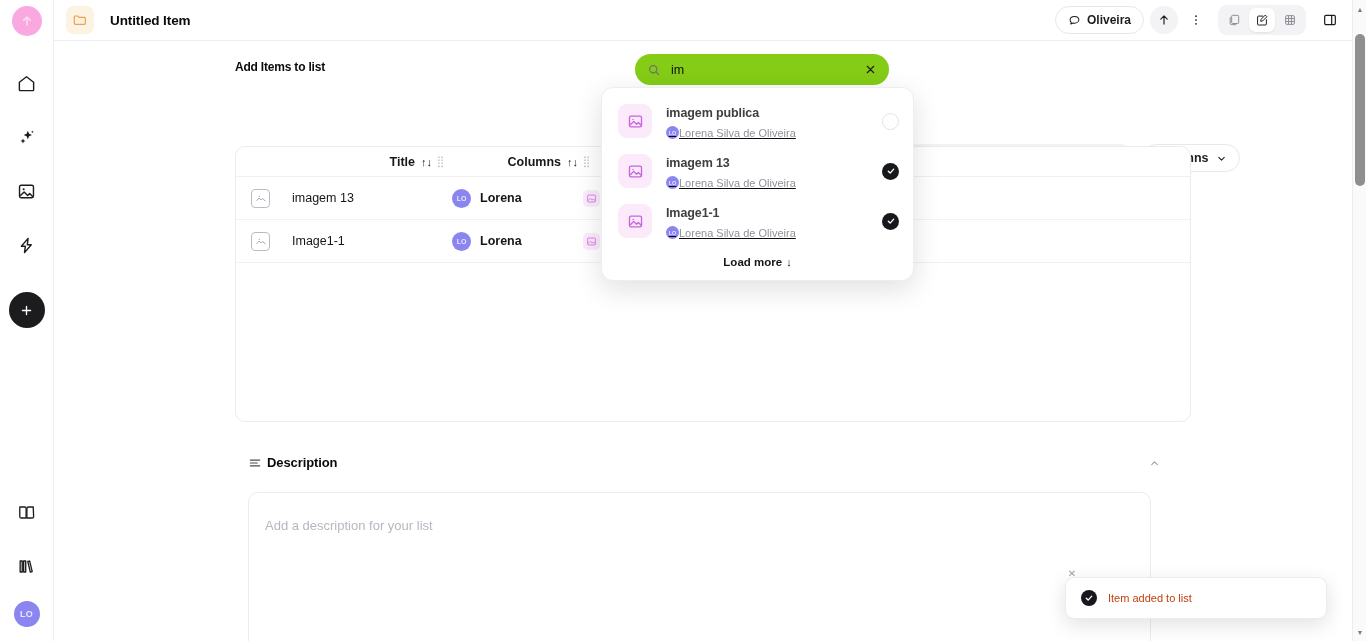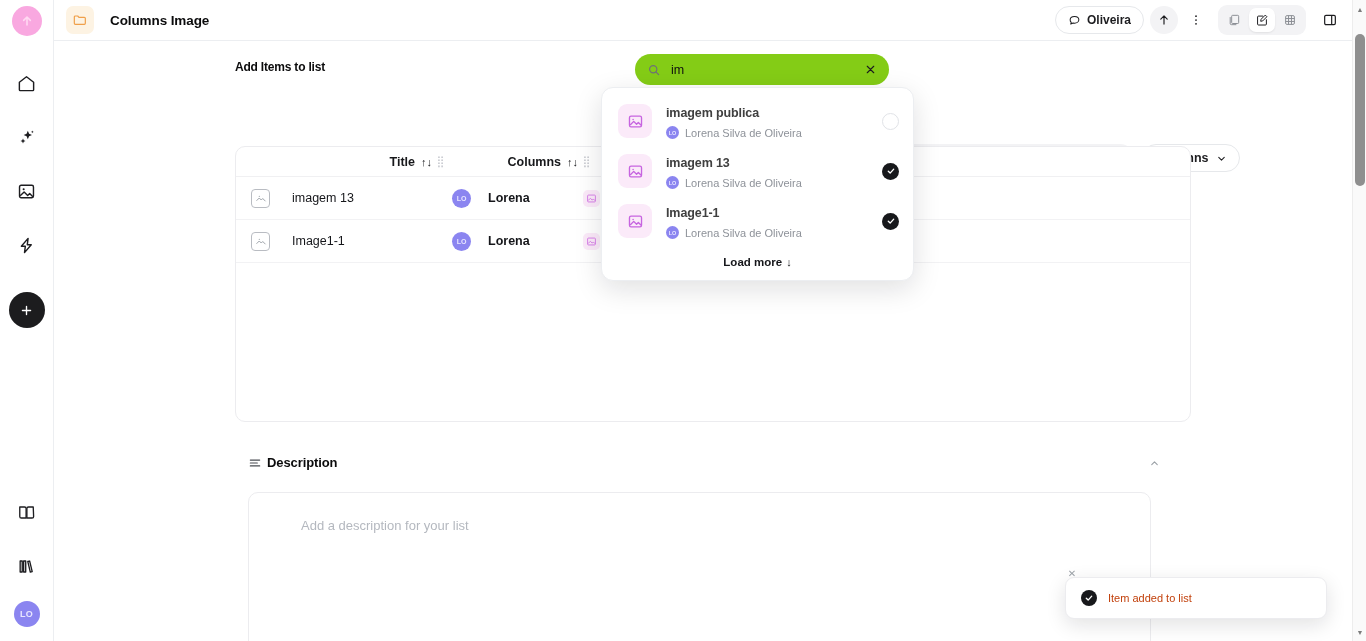--- a/index.html
+++ b/index.html
@@ -111,21 +111,21 @@
   }
   .dd-row {
     display: flex; align-items: center; padding: 7px 14px 7px 16px; cursor: pointer;
   }
   .dd-thumb {
     width: 34px; height: 34px; border-radius: 9px; background: #fbeaf9;
     display: flex; align-items: center; justify-content: center; color: #c764e0; flex: none;
   }
   .dd-text { margin-left: 14px; flex: 1; min-width: 0; }
   .dd-title { font-size: 12.5px; font-weight: 700; letter-spacing: -.1px; color: #404040; }
-  .dd-sub { display: flex; align-items: flex-end; gap: 6px; margin-top: 5px; }
+  .dd-sub { display: flex; align-items: flex-end; margin-top: 5px; text-decoration: underline; }
   .dd-av {
     width: 13px; height: 13px; border-radius: 50%; background: #8b85f0; color: #e8e6ff;
     font-size: 5.5px; font-weight: 700; display: flex; align-items: center; justify-content: center;
     flex: none;
   }
   .dd-owner { font-size: 11px; color: #8e9299; }
   .dd-check { width: 17px; height: 17px; flex: none; }
   .dd-check.on {
     border-radius: 50%; background: #17181b; color: #fff;
     display: flex; align-items: center; justify-content: center;
@@ -173,42 +173,42 @@
   .row-ic {
     width: 19px; height: 19px; border: 1.3px solid #b9bcc2; border-radius: 4px;
     display: flex; align-items: center; justify-content: center; color: #9aa0a6; flex: none;
   }
   .cell-title .t { margin-left: 22px; color: #15161a; }
   .cell-creator { width: 146px; display: flex; align-items: center; gap: 9px; padding-left: 20px;}
   .av-sm {
     width: 19px; height: 19px; border-radius: 50%; background: #8b85f0; color:#e8e6ff;
     font-size: 7px; font-weight: 700; display: flex; align-items: center; justify-content: center; flex:none;
   }
-  .cell-creator .n { font-weight: 700; font-size: 12.5px; color:#15161a;margin-left:8px; }
+  .cell-creator .n { font-weight: 700; font-size: 12.5px; color:#15161a; }
   .cell-type { display: flex; align-items: center; gap: 9px; padding-left: 5px;}
   .type-ic {
     width: 17px; height: 17px; border-radius: 5px; background: #fbeaf9;
     display: flex; align-items: center; justify-content: center; color: #d57ae8; flex: none;
   }
   .cell-type .n { color: #15161a; font-size: 12.5px; }
 
   
   .desc-head {
     position: absolute; left: 194px; top: 414px; display: flex; align-items: center; gap: 5px;
   }
   .desc-head .lbl { font-size: 13px; font-weight: 700; letter-spacing: -.1px; }
   .desc-chev {
     position: absolute; left: 1090px; top: 414px; width: 20px; height: 16px;
     display: flex; align-items: center; justify-content: center; color: #9aa0a6; cursor: pointer;
   }
   .desc-box {
     position: absolute; left: 194px; top: 451px; width: 903px; height: 170px;
     border: 1px solid #ececef; border-radius: 10px; background: #fff; padding: 23px 0 0 16px;
   }
-  .desc-box .ph { font-size: 13px; color: #b4b8bf; margin-left: 36px; }
+  .desc-box .ph { font-size: 13px; color: #b4b8bf; }
 
   
   .toast {
     position: absolute; right: 27px; bottom: 22px; width: 262px; height: 42px;
     background: #fff; border: 1px solid #ececef; border-radius: 9px;
     box-shadow: 0 6px 20px rgba(16,18,22,.12);
     display: flex; align-items: center; gap: 11px; padding: 0 15px; z-index: 40;
   }
   .toast-ic {
     width: 16px; height: 16px; border-radius: 50%; background: #17181b; color: #fff;
@@ -295,21 +295,21 @@
       <div class="rail-avatar">LO</div>
     </div>
   </div>
 
   <div class="topbar">
     <div class="doc-icon">
       <svg width="16" height="16" viewBox="0 0 24 24" fill="none" stroke="currentColor" stroke-width="1.8" stroke-linejoin="round">
         <path d="M3.5 7.5a1.5 1.5 0 0 1 1.5-1.5h3.6l1.8 2h8.1a1.5 1.5 0 0 1 1.5 1.5v7.5a1.5 1.5 0 0 1-1.5 1.5H5a1.5 1.5 0 0 1-1.5-1.5z"></path>
       </svg>
     </div>
-    <div class="doc-title">Columns Image</div>
+    <div class="doc-title">Untitled Item</div>
 
     <div class="topbar-right">
       <div class="feedback-btn">
         <svg width="13" height="13" viewBox="0 0 24 24" fill="none" stroke="currentColor" stroke-width="1.9" stroke-linejoin="round">
           <path d="M12 4.5c4.5 0 8 2.7 8 6.2 0 3.4-3.5 6.2-8 6.2-.9 0-1.8-.1-2.6-.3L5 18.6l1-3A5.8 5.8 0 0 1 4 10.7C4 7.2 7.5 4.5 12 4.5z"></path>
         </svg>
         <span>Oliveira</span>
       </div>
       <div class="round-btn">
         <svg width="14" height="14" viewBox="0 0 24 24" fill="none" stroke="currentColor" stroke-width="2" stroke-linecap="round" stroke-linejoin="round">

